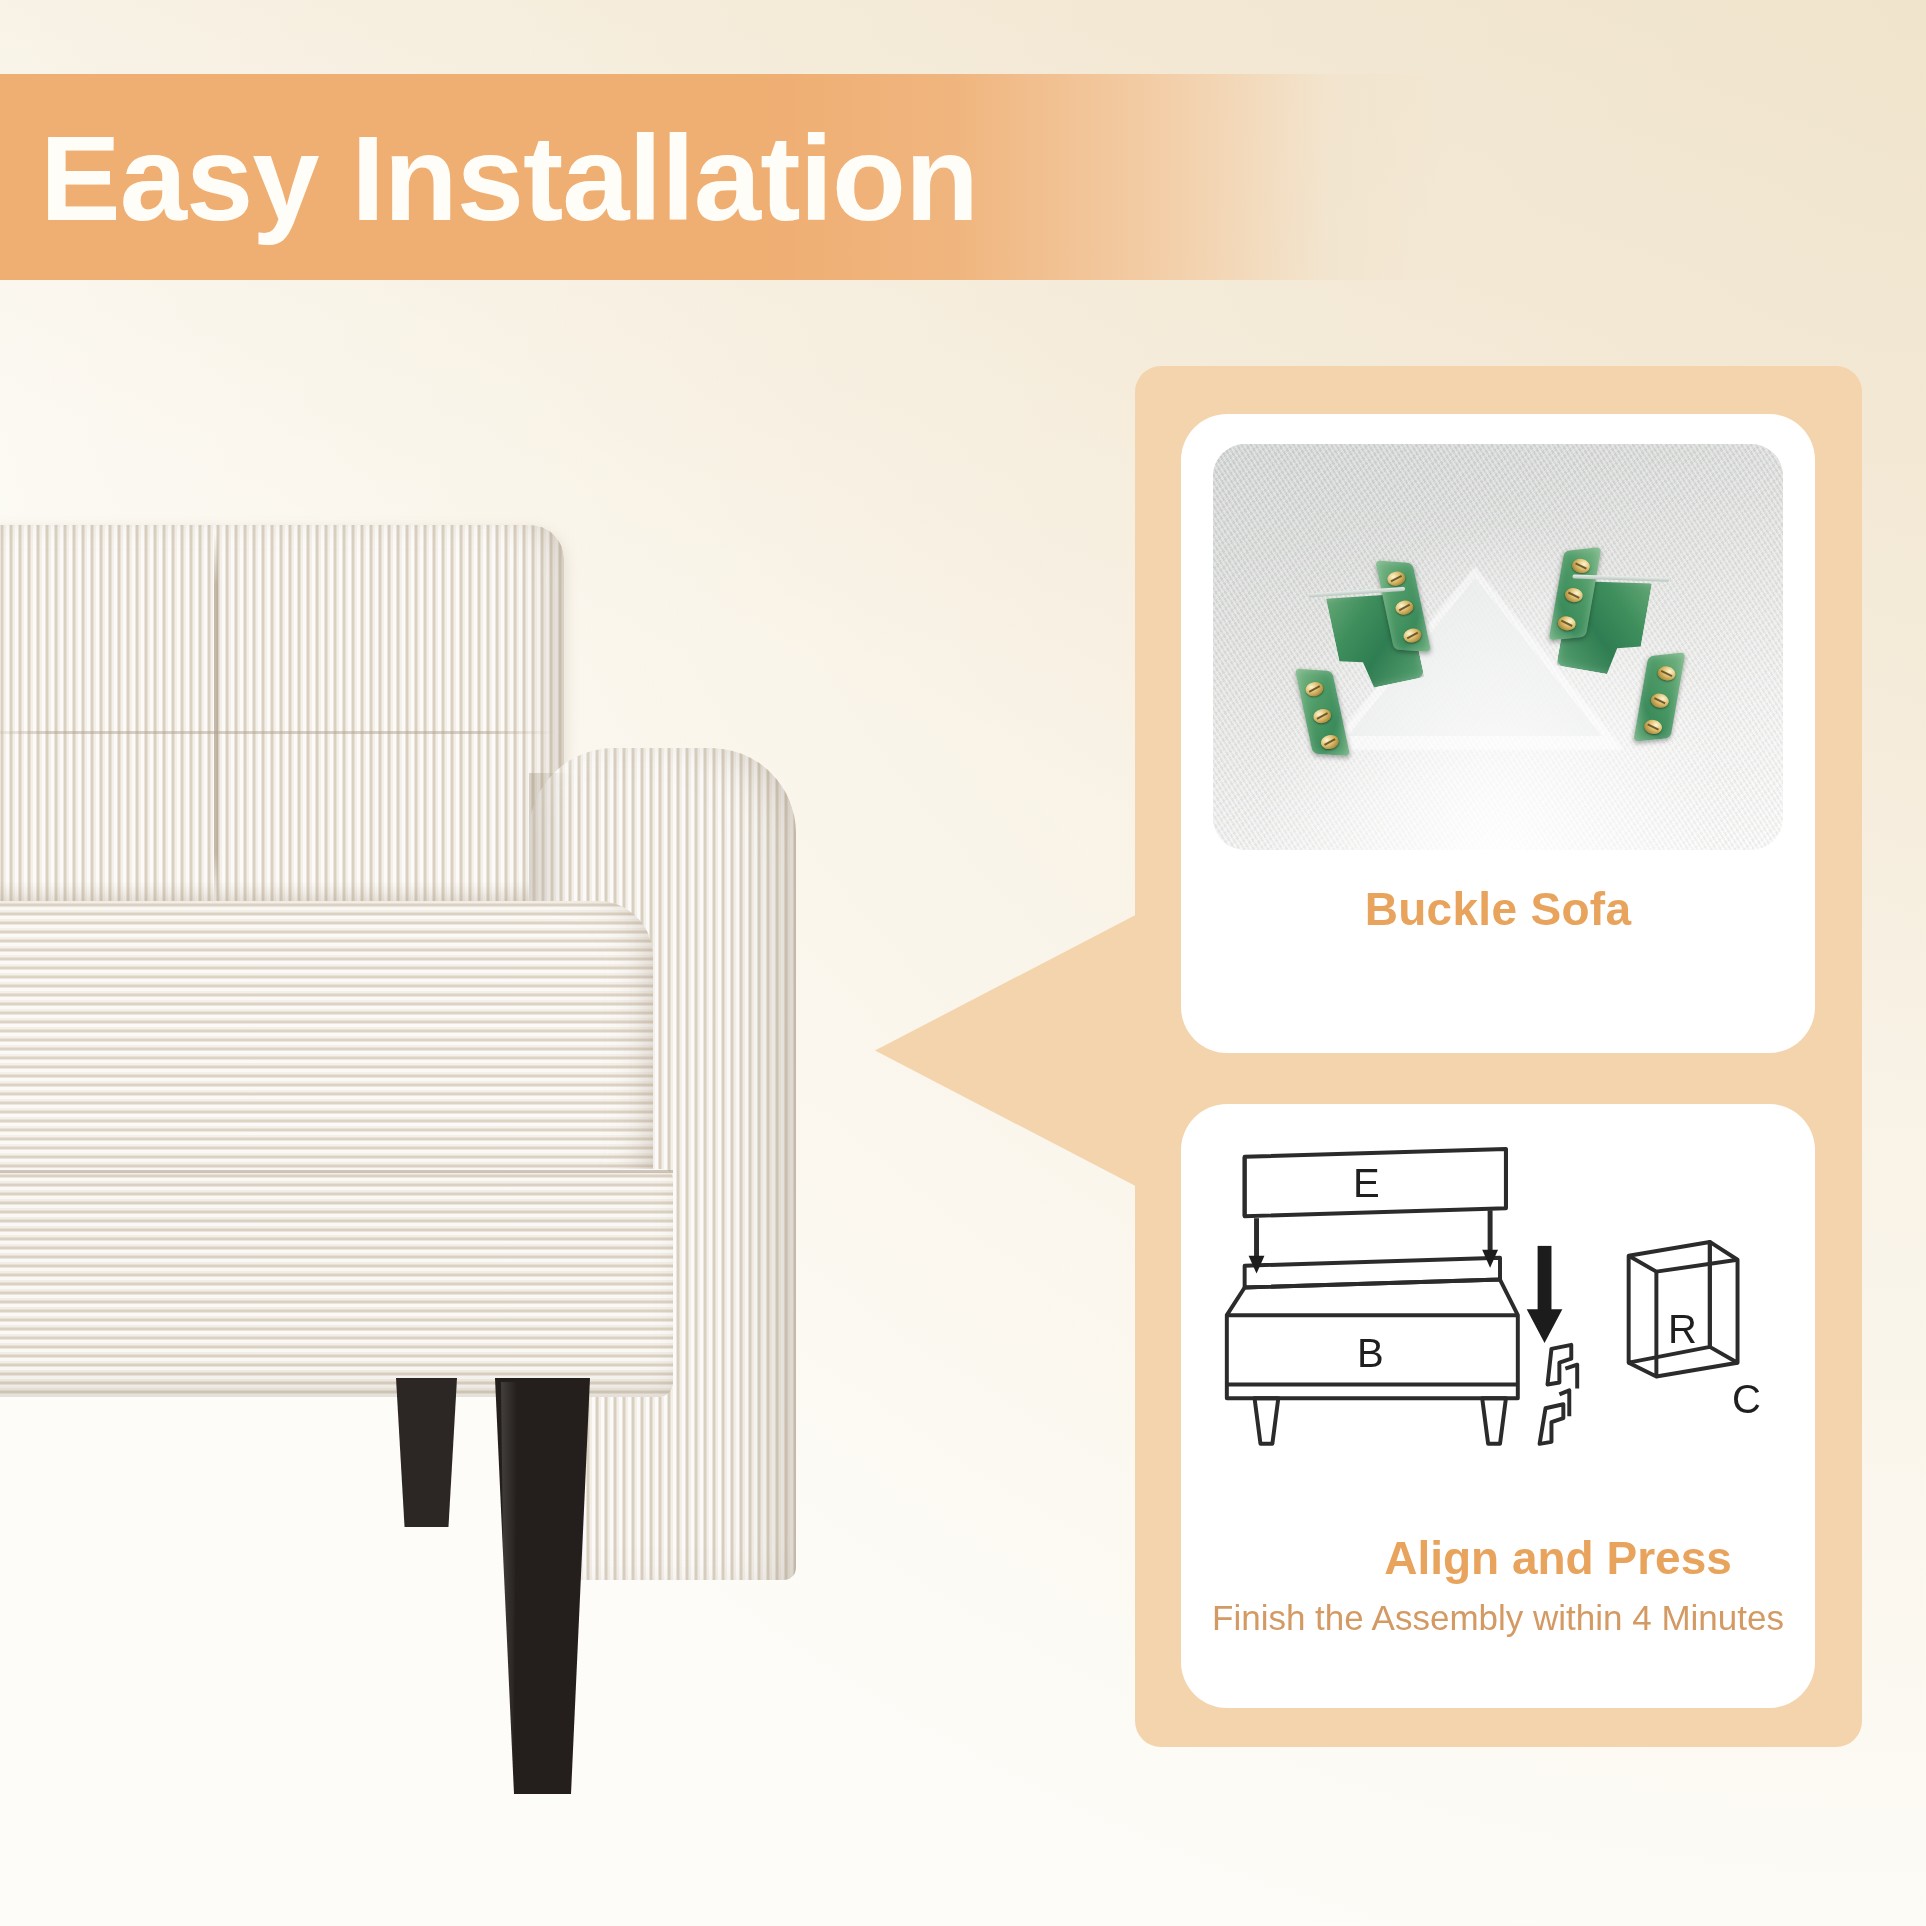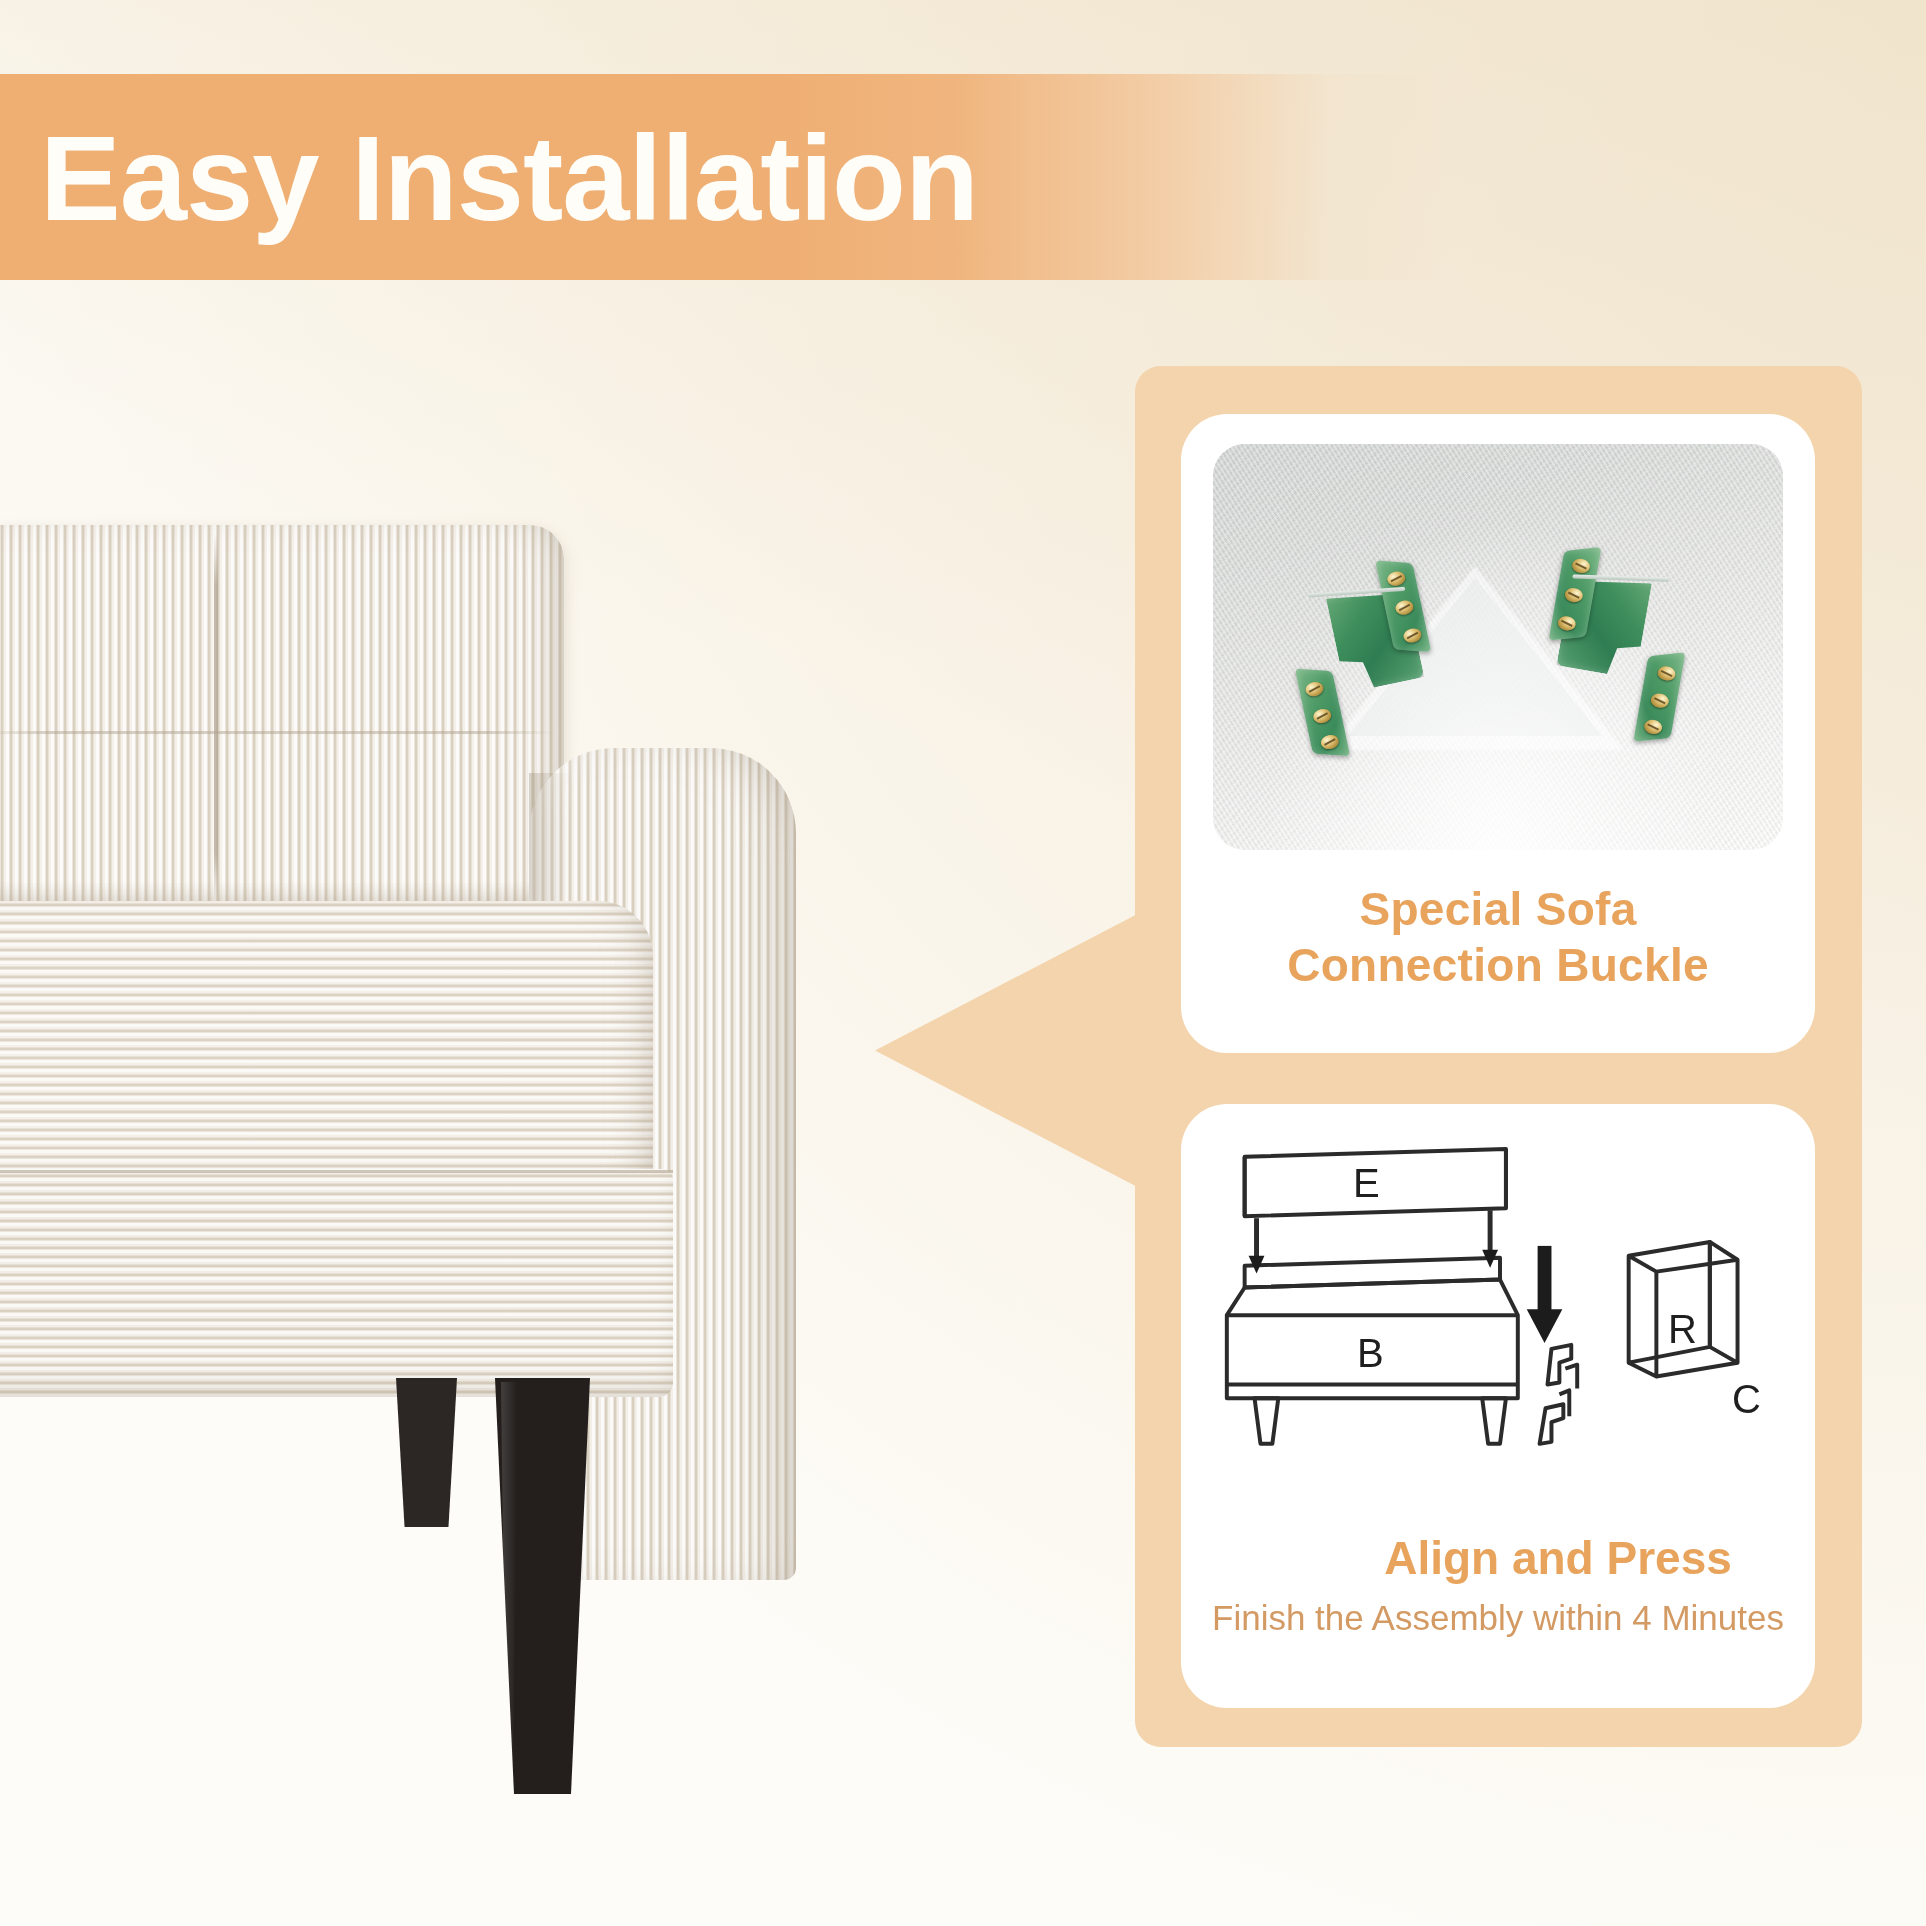--- a/index.html
+++ b/index.html
@@ -200,22 +200,21 @@
     <div class="screw" style="left:107px;top:71px;"></div>
     <div class="br-flange" style="left:-6px;top:91px;width:36px;height:87px;transform:skewY(16deg);"></div>
     <div class="screw" style="left:0px;top:103px;"></div>
     <div class="screw" style="left:2px;top:131px;"></div>
     <div class="screw" style="left:4px;top:158px;"></div>
     <div class="br-edge" style="left:22px;top:22px;width:97px;height:4px;transform:rotate(8deg);"></div>
   </div>
 </div>
 
 <div id="buckle-title" class="card-title">
-  <div>Special Sofa</div>
-  <div>Connection Buckle</div>
+  <div>Buckle Sofa</div>
 </div>
 
 <div id="card-bottom" class="card"></div>
 
 <div id="diagram">
   <svg width="594" height="386" viewBox="0 0 600 390">
     <g fill="none" stroke="#2b2b2b" stroke-width="4" stroke-linejoin="round">
 
       <path d="M42,18 L306,10 L306,70 L42,78 Z"></path>
       <path d="M42,18 L42,78"></path>

